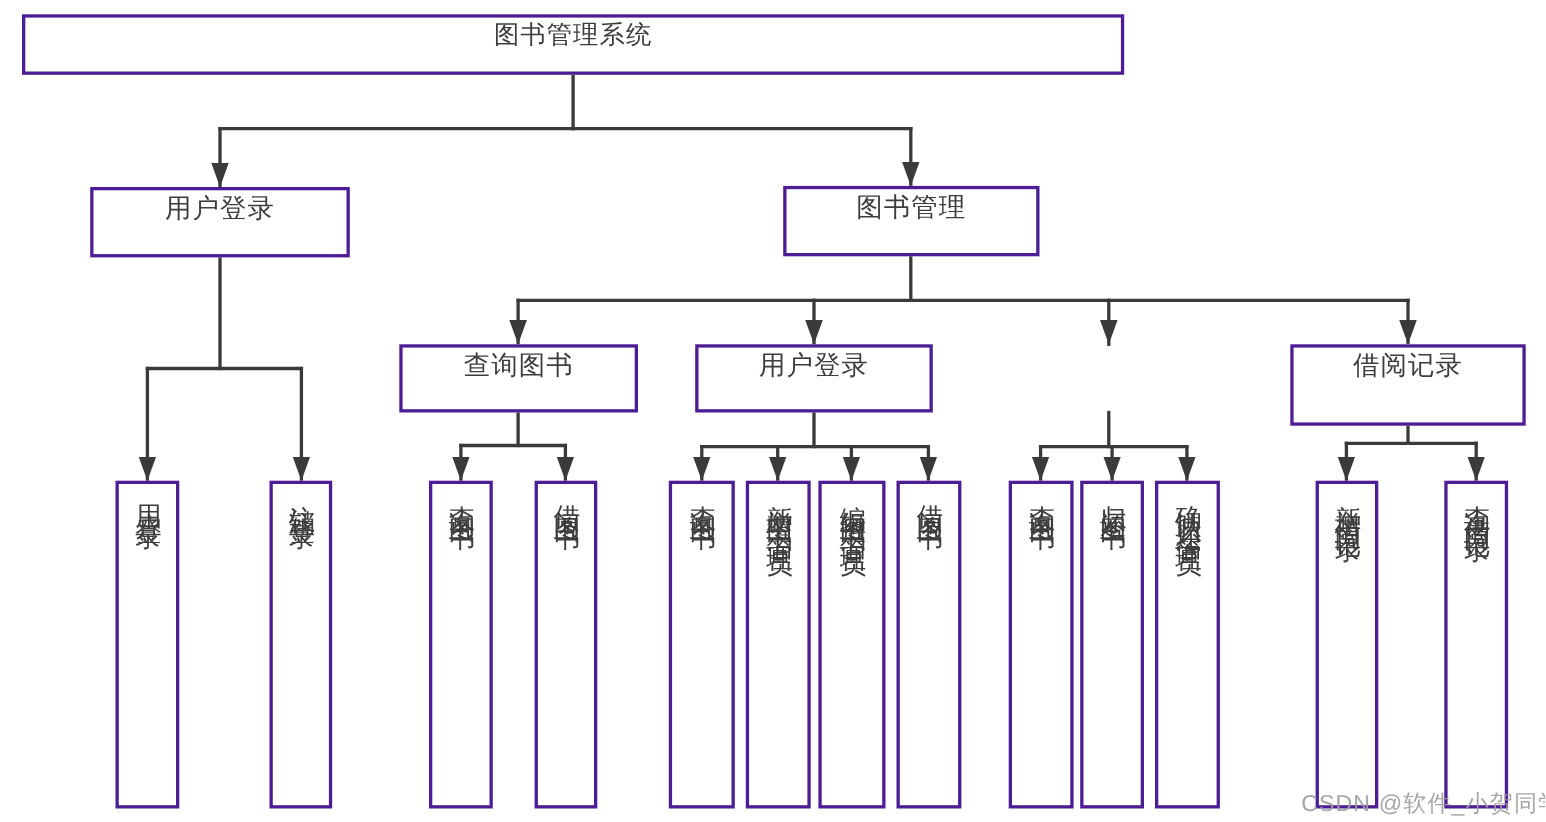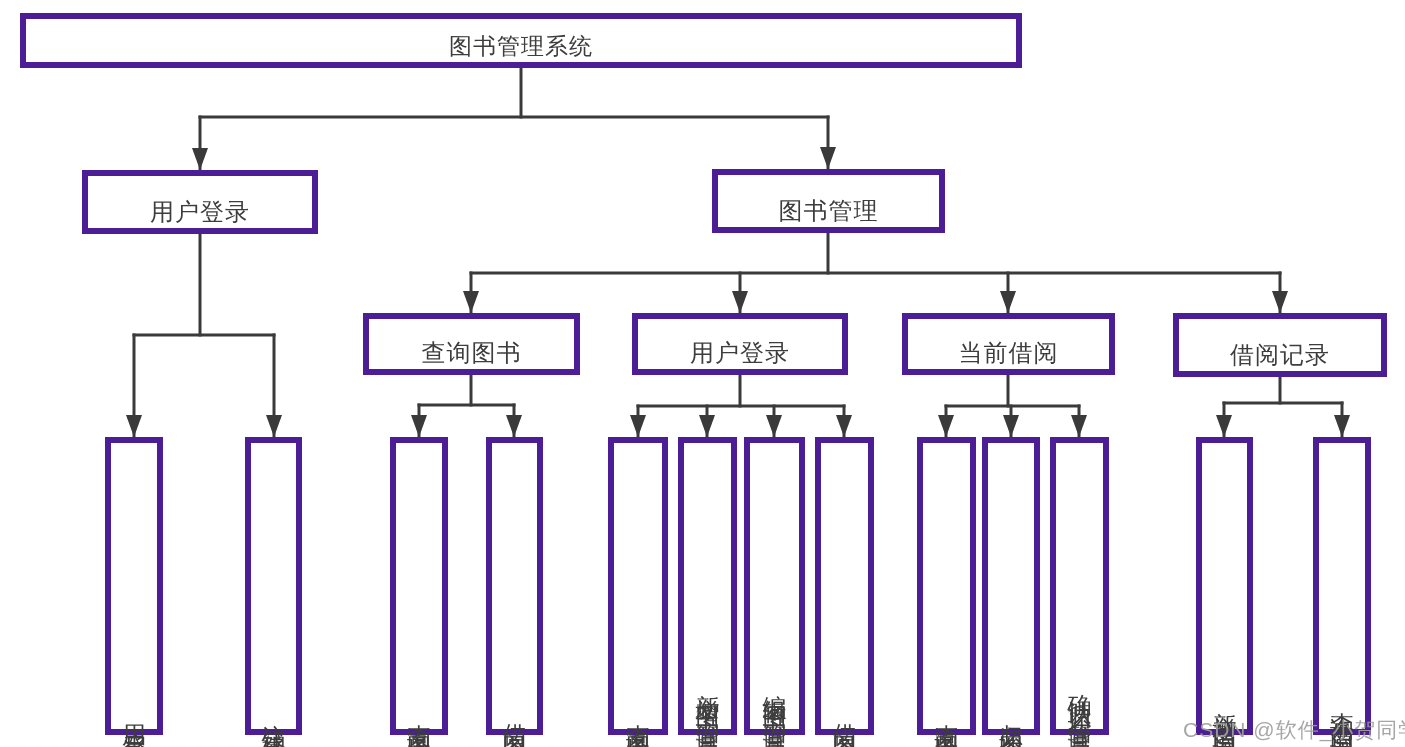--- a/index.html
+++ b/index.html
@@ -23,24 +23,24 @@
     height: 747px;
   }
   #connectors line {
     stroke: #3a3a3a;
     stroke-width: 3;
     stroke-linecap: square;
   }
   .node {
     position: absolute;
     box-sizing: border-box;
-    border: 6px solid #4c1d95;
+    border: 3px solid #4c1d95;
     background: #ffffff;
     display: flex;
-    align-items: flex-end;
+    align-items: flex-start;
     justify-content: center;
     color: #3d3d3d;
     font-family: Liberation Serif, serif;
   }
   .h-label {
     font-size: 24px;
     letter-spacing: 1px;
     white-space: nowrap;
   }
   .root-label {
@@ -143,24 +143,21 @@
   <div class="node" style="left:712px; top:169px; width:233px; height:64px;">
     <span class="h-label">图书管理</span>
   </div>
 
   <div class="node" style="left:363px; top:313px; width:217px; height:62px;">
     <span class="h-label">查询图书</span>
   </div>
   <div class="node" style="left:632px; top:313px; width:216px; height:62px;">
     <span class="h-label">用户登录</span>
   </div>
-  <div class="node" style="left:902px; top:313px; width:213px; height:62px;">
-    <span class="h-label">当前借阅</span>
-  </div>
-  <div class="node" style="left:1173px; top:313px; width:214px; height:64px;">
+  <div class="node" style="left:1173px; top:313px; width:214px; height:74px;">
     <span class="h-label">借阅记录</span>
   </div>
 
   <div class="node v-node" style="left:105px; top:437px; width:58px; height:298px;">
     <span>用户登录</span>
   </div>
   <div class="node v-node" style="left:245px; top:437px; width:57px; height:298px;">
     <span>注销登录</span>
   </div>
 

